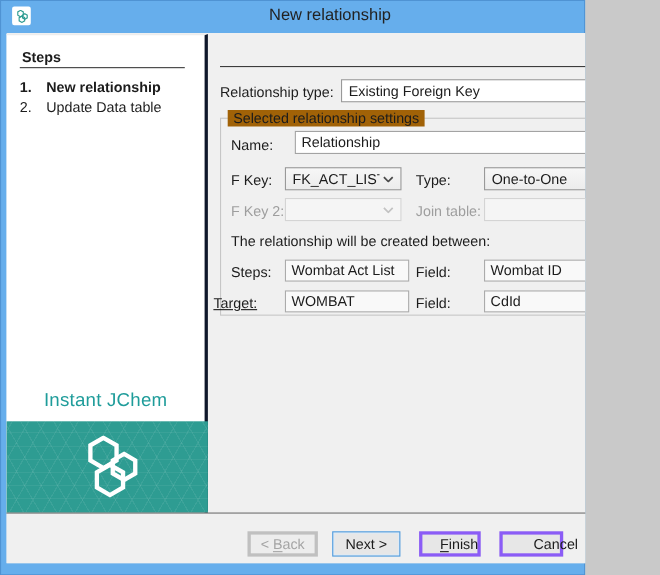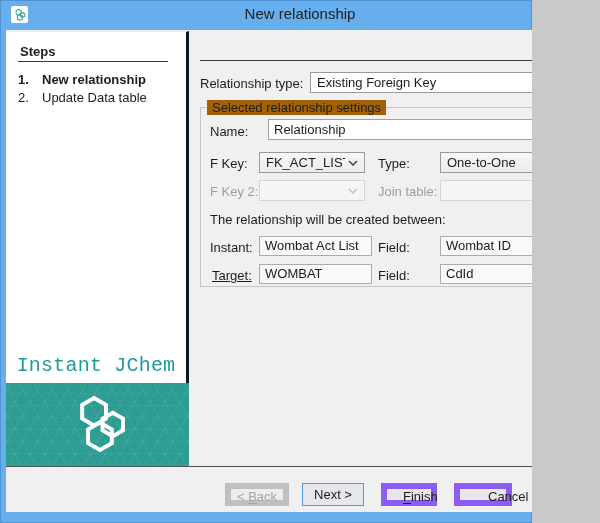--- a/index.html
+++ b/index.html
@@ -26,21 +26,21 @@
   
   .sidebar { position:absolute; left:6px; top:31px; width:183px; height:435px;
     background:#ffffff; border-right:3px solid #0f172a; border-top:1px solid #ececec; }
   .steps-title { position:absolute; left:14px; top:12px; font-weight:bold; font-size:13px; }
   .steps-rule { position:absolute; left:12px; top:29px; width:150px; height:1px; background:#3c3c3c; }
   .step { position:absolute; left:12px; display:flex; font-size:13px; }
   .step .num { width:24px; }
   .step-1 { top:40px; font-weight:bold; }
   .step-2 { top:58px; }
   .brand { position:absolute; left:0; top:322px; width:100%; text-align:center;
-    font-size:20px; color:#1E9C9A; letter-spacing:0.2px;font-family:Liberation Mono, monospace; }
+    font-size:17px; color:#1E9C9A; letter-spacing:0.2px; }
   .teal {
     position:absolute; left:0; bottom:0; width:183px; height:83px; background:#2E9C92;
     background-image:
       repeating-linear-gradient(60deg,  rgba(255,255,255,0.07) 0 1px, transparent 1px 13px),
       repeating-linear-gradient(-60deg, rgba(255,255,255,0.07) 0 1px, transparent 1px 13px),
       repeating-linear-gradient(0deg,   rgba(255,255,255,0.06) 0 1px, transparent 1px 12px);
     display:flex; align-items:center; justify-content:center;
   }
   
   .main-header { position:absolute; left:200px; top:44px; font-weight:bold; font-size:13px; }
@@ -65,21 +65,21 @@
   .combo.disabled { background:#f5f5f5; border-color:#d4d4d4; }
   .combo.disabled .chev { color:#c3c3c3; }
   
   .group { position:absolute; left:200px; top:107px; width:377px; height:180px;
     border:1px solid #c6c6c6; }
   .group-legend { position:absolute; left:207px; top:100px; background:#a16207; padding:0 5px; }
   
   .separator { position:absolute; left:6px; top:466px; width:588px; height:1px; background:#505050; }
   .footer { position:absolute; left:6px; top:467px; width:588px; height:45px; background:#F0F0F0;
     display:flex; justify-content:flex-end; padding:16px 16px 0 0; }
-  .btn { height:23px; background:#e7e7e7; border:6px solid #8b5cf6;
+  .btn { height:23px; background:#e7e7e7; border:3px solid #8b5cf6;
     font-family:"Liberation Sans", sans-serif; font-size:13px; color:#1c1c1c;
     padding:0; text-align:center; cursor:pointer; }
   .btn u { text-underline-offset:2px; }
   .btn.disabled { color:#a5a5a5; border-color:#c0c0c0; background:#ededed; cursor:default; }
   .btn.default { border:1px solid #4C9BE0; box-shadow: inset 0 0 0 1px #dcebf9; }
   .b-back   { width:64px; }
   .b-next   { width:62px; margin-left:13px; }
   .b-finish { width:56px; margin-left:17px;padding-left:16px; }
   .b-cancel { width:58px; margin-left:17px;padding-left:28px; }
   .b-help   { width:46px; margin-left:20px; }
@@ -180,26 +180,26 @@
     <span class="val"></span>
     <span class="chev">
       <svg width="10" height="6" viewBox="0 0 10 6" fill="none" stroke="currentColor" stroke-width="1.6">
           <polyline points="1,1 5,5 9,1"></polyline>
         </svg>
     </span>
   </div>
 
   <span class="lbl" style="left:210px; top:212px;">The relationship will be created between:</span>
 
-  <span class="lbl" style="left:210px; top:240px;">Instant:</span>
+  <span class="lbl" style="left:210px; top:240px;">Steps:</span>
   <div class="ro-box" style="left:259px; top:236px; width:113px;">Wombat Act List</div>
   <span class="lbl" style="left:378px; top:240px;">Field:</span>
   <div class="ro-box" style="left:440px; top:236px; width:126px;">Wombat ID</div>
 
-  <span class="lbl" style="left:212px; top:268px;text-decoration:underline;">Target:</span>
+  <span class="lbl" style="left:194px; top:268px;text-decoration:underline;">Target:</span>
   <div class="ro-box" style="left:259px; top:264px; width:113px;">WOMBAT</div>
   <span class="lbl" style="left:378px; top:268px;">Field:</span>
   <div class="ro-box" style="left:440px; top:264px; width:126px;">CdId</div>
 
   <div class="separator"></div>
   <div class="footer">
     <button class="btn b-back disabled">&lt; <u>B</u>ack</button>
     <button class="btn b-next default">Next &gt;</button>
     <button class="btn b-finish"><u>F</u>inish</button>
     <button class="btn b-cancel">Cancel</button>

